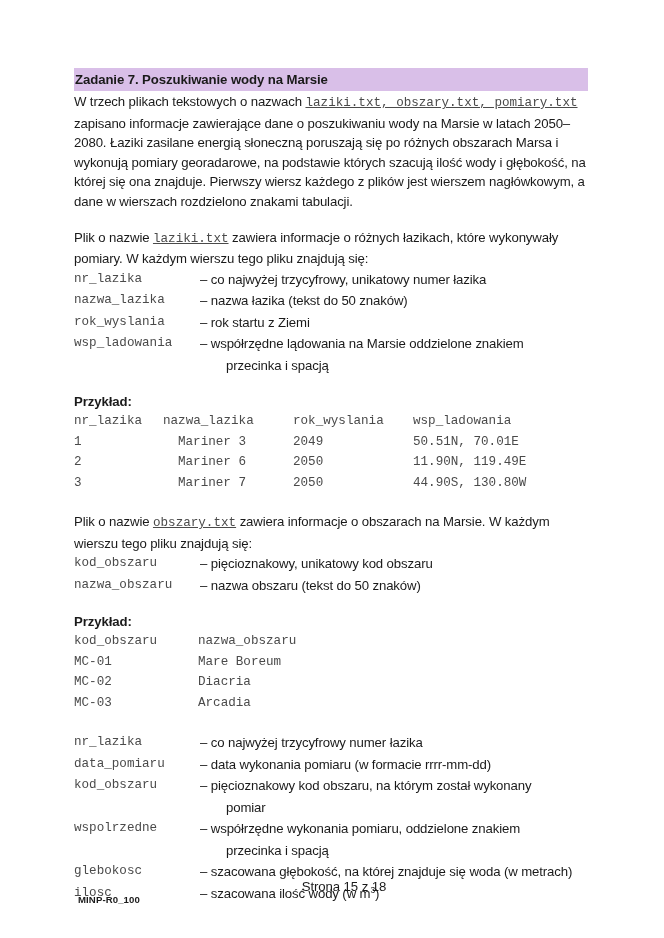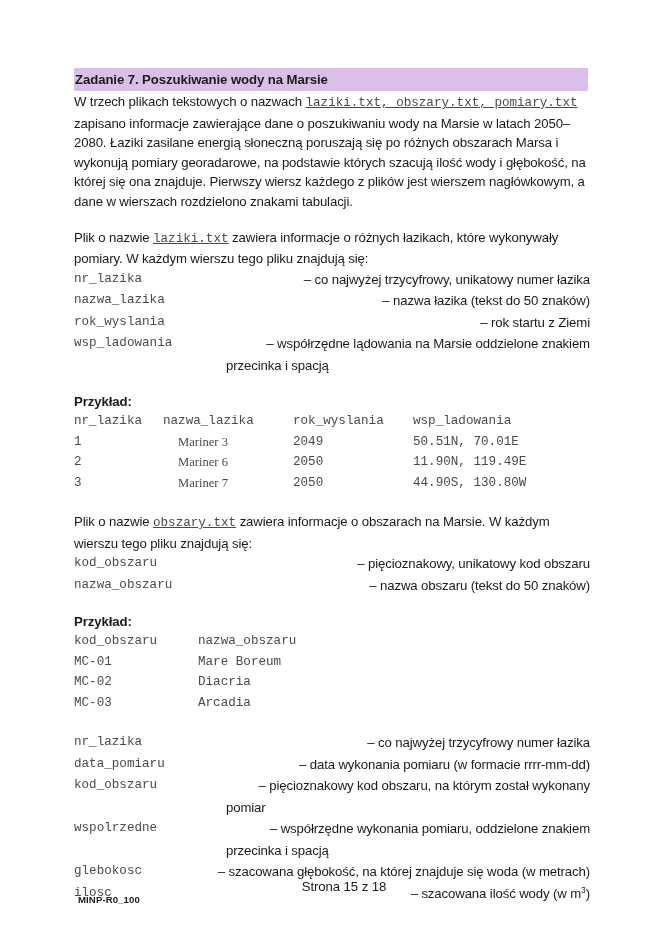--- a/index.html
+++ b/index.html
@@ -79,21 +79,20 @@
     font-family: "Liberation Mono", "DejaVu Sans Mono", monospace;
     font-size: 12.6px;
     color: #4a4a4a;
     line-height: 21.5px;
   }
   .defdesc {
     font-size: 13.2px;
     line-height: 21.5px;
     letter-spacing: -0.12px;
     flex: 1 1 auto;
-    text-align: right;
   }
   .defcont {
     
     font-size: 13.2px;
     line-height: 21.5px;
     letter-spacing: -0.12px;
     padding-left: 152px;
   }
 
   
@@ -118,21 +117,21 @@
     padding: 0;
     line-height: 20.5px;
     vertical-align: top;
     white-space: pre;
   }
   
   .tbl-laziki td:nth-child(1) { width: 89px; }
   .tbl-laziki td:nth-child(2) { width: 130px; }
   .tbl-laziki td:nth-child(3) { width: 120px; }
   .tbl-laziki td:nth-child(4) { width: 175px; }
-  .tbl-laziki tr.datarow td:nth-child(2) { padding-left: 15px; width: 115px; font-family: Liberation Serif, serif; }
+  .tbl-laziki tr.datarow td:nth-child(2) { padding-left: 15px; width: 115px; }
   
   .tbl-obszary td:nth-child(1) { width: 124px; }
   .tbl-obszary td:nth-child(2) { width: 220px; }
 
   sup.sup3 {
     font-size: 8.5px;
     vertical-align: super;
     line-height: 0;
   }
 

